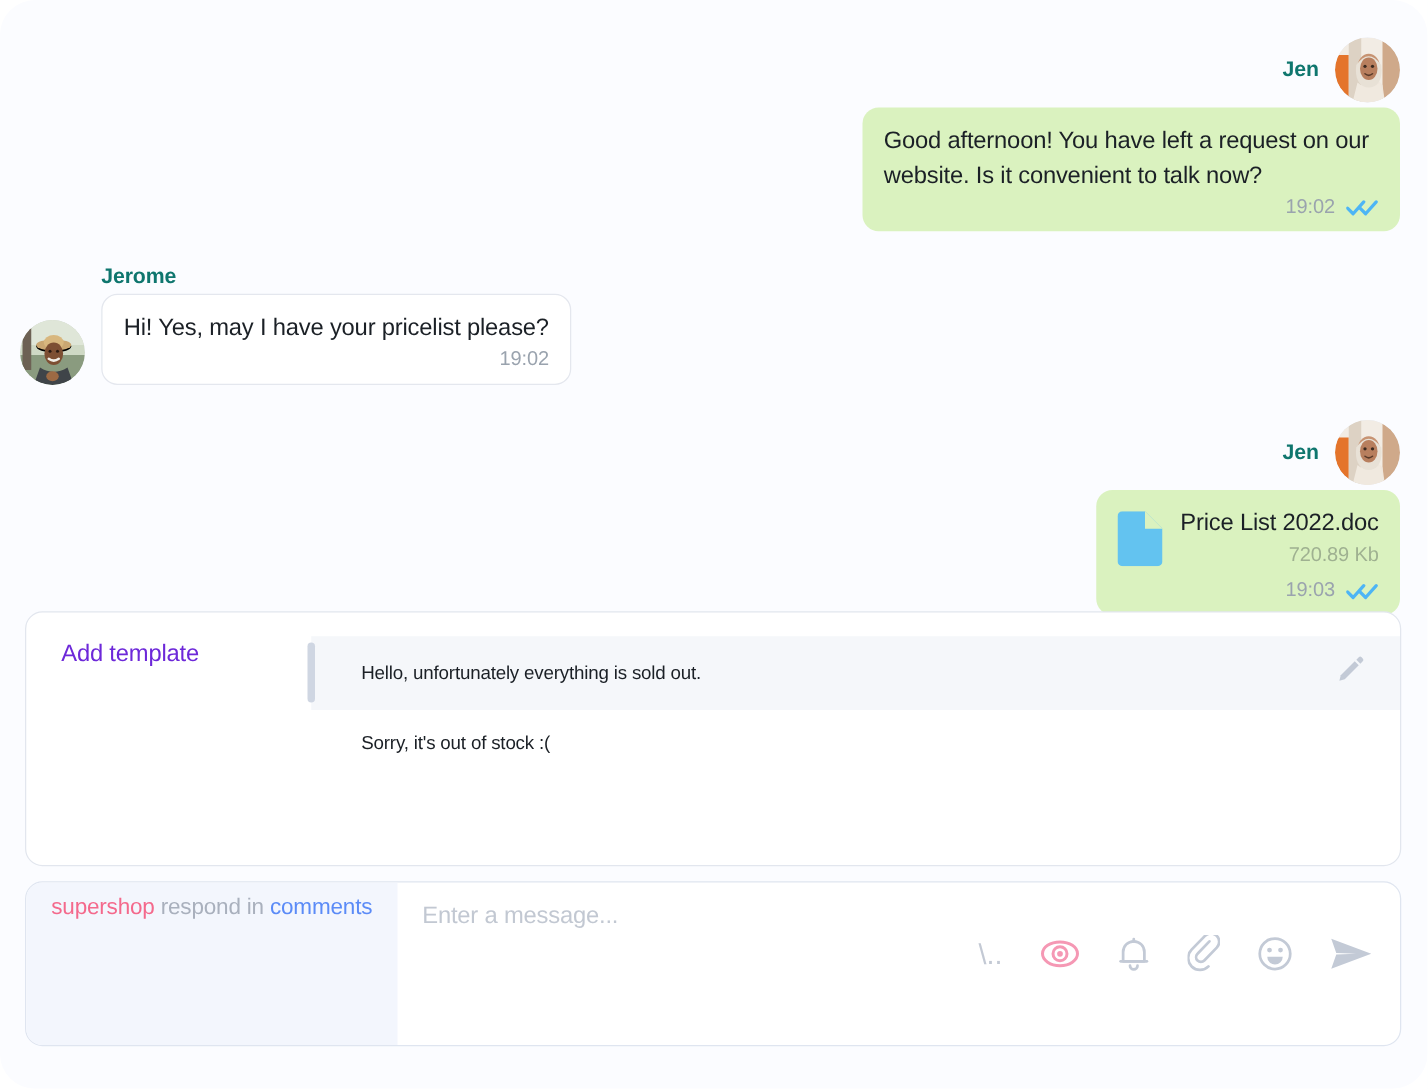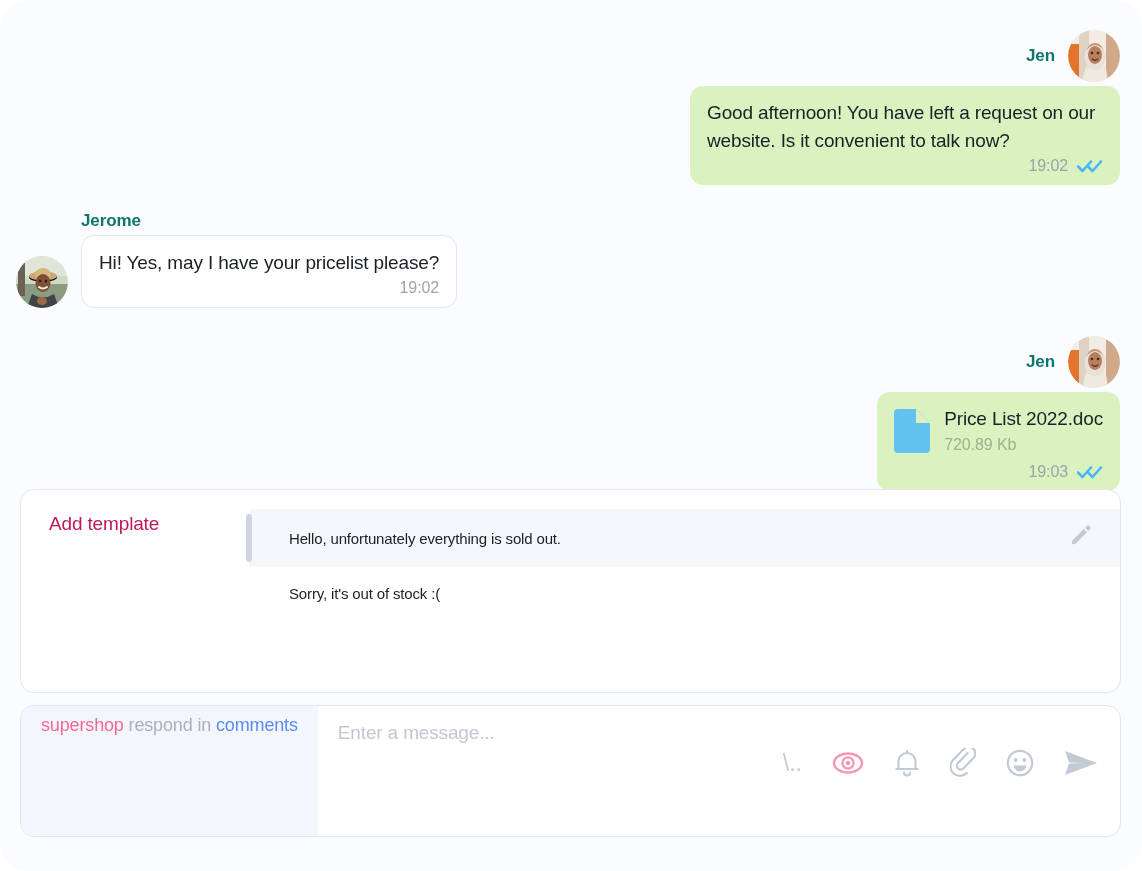--- a/index.html
+++ b/index.html
@@ -86,21 +86,21 @@
     gap: 9px;
     margin-top: 2px;
   }
   .time { font-size: 16px; color: #9aa3ae; letter-spacing: -0.1px; }
   .ticks { display: flex; align-items: center; }
   .ticks svg { display: block; }
 
   
   .file-row { display: flex; align-items: flex-start; gap: 14px; padding-top: 2px; }
   .file-icon { flex: 0 0 auto; margin-top: 2px; }
-  .file-meta { display: flex; flex-direction: column; }
+  .file-meta { display: flex; flex-direction: column; text-align: right; }
   .file-name { font-size: 19px; color: #1b2026; line-height: 24px; letter-spacing: -0.15px; }
   .file-size { font-size: 16px; color: #9fb191; margin-top: 5px; letter-spacing: -0.1px; }
 
   
   .templates {
     position: absolute;
     left: 20px;
     top: 489px;
     width: 1101px;
     height: 204px;
@@ -113,21 +113,21 @@
 
   .tpl-left {
     width: 228px;
     flex: 0 0 228px;
     padding: 23px 0 0 0;
     position: relative;
   }
 
   .tpl-add {
     font-size: 19px;
-    color: #be185d;
+    color: #6d28d9;
     padding: 0 20px 0 28px;
     letter-spacing: -0.15px;
     cursor: pointer;
   }
 
   .tpl-list { margin-top: 20px; }
 
   .tpl-item {
     font-size: 19px;
     color: #1b2026;

